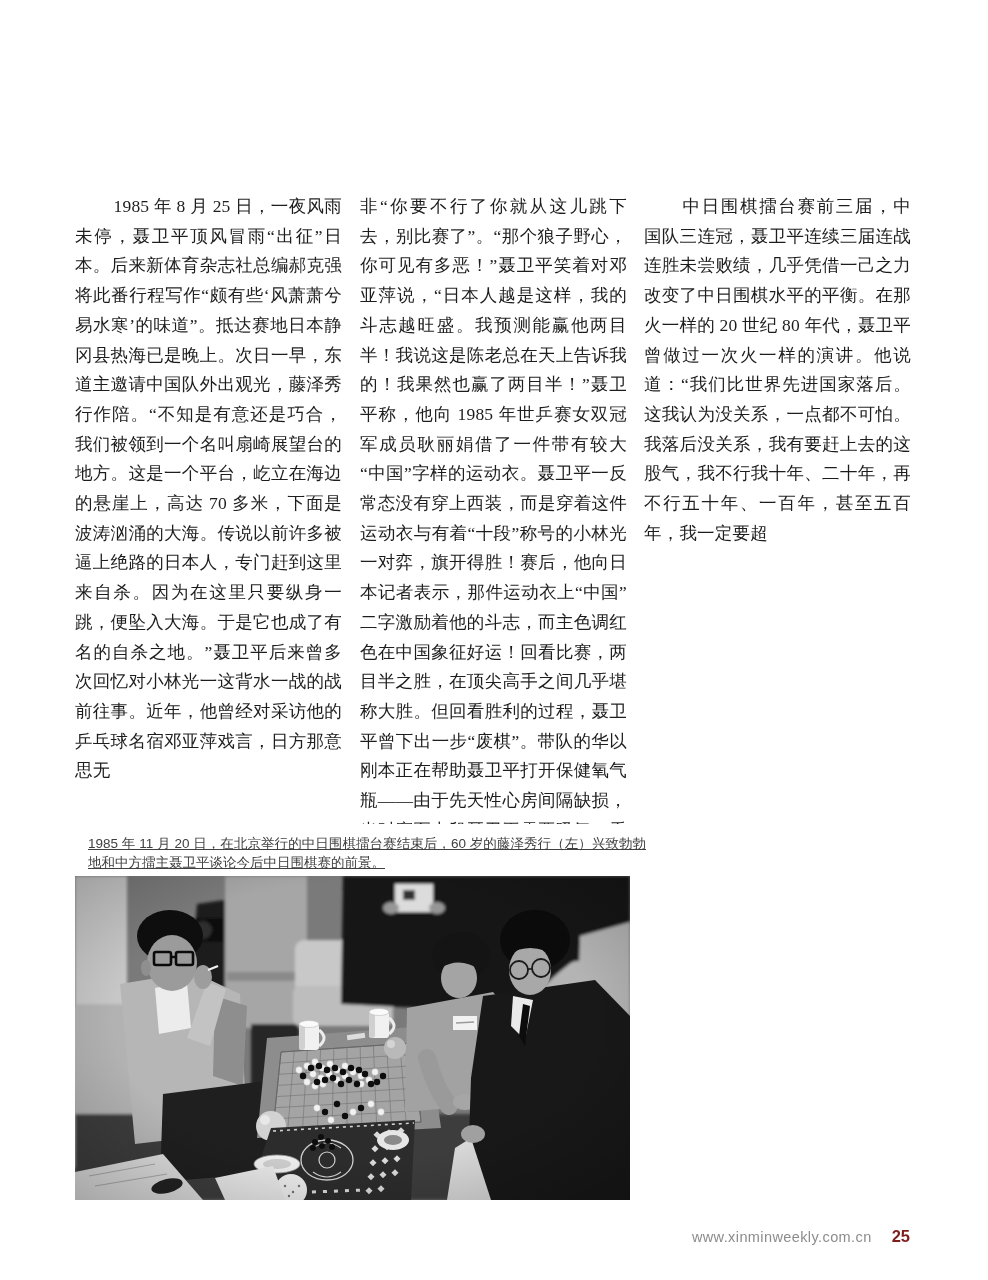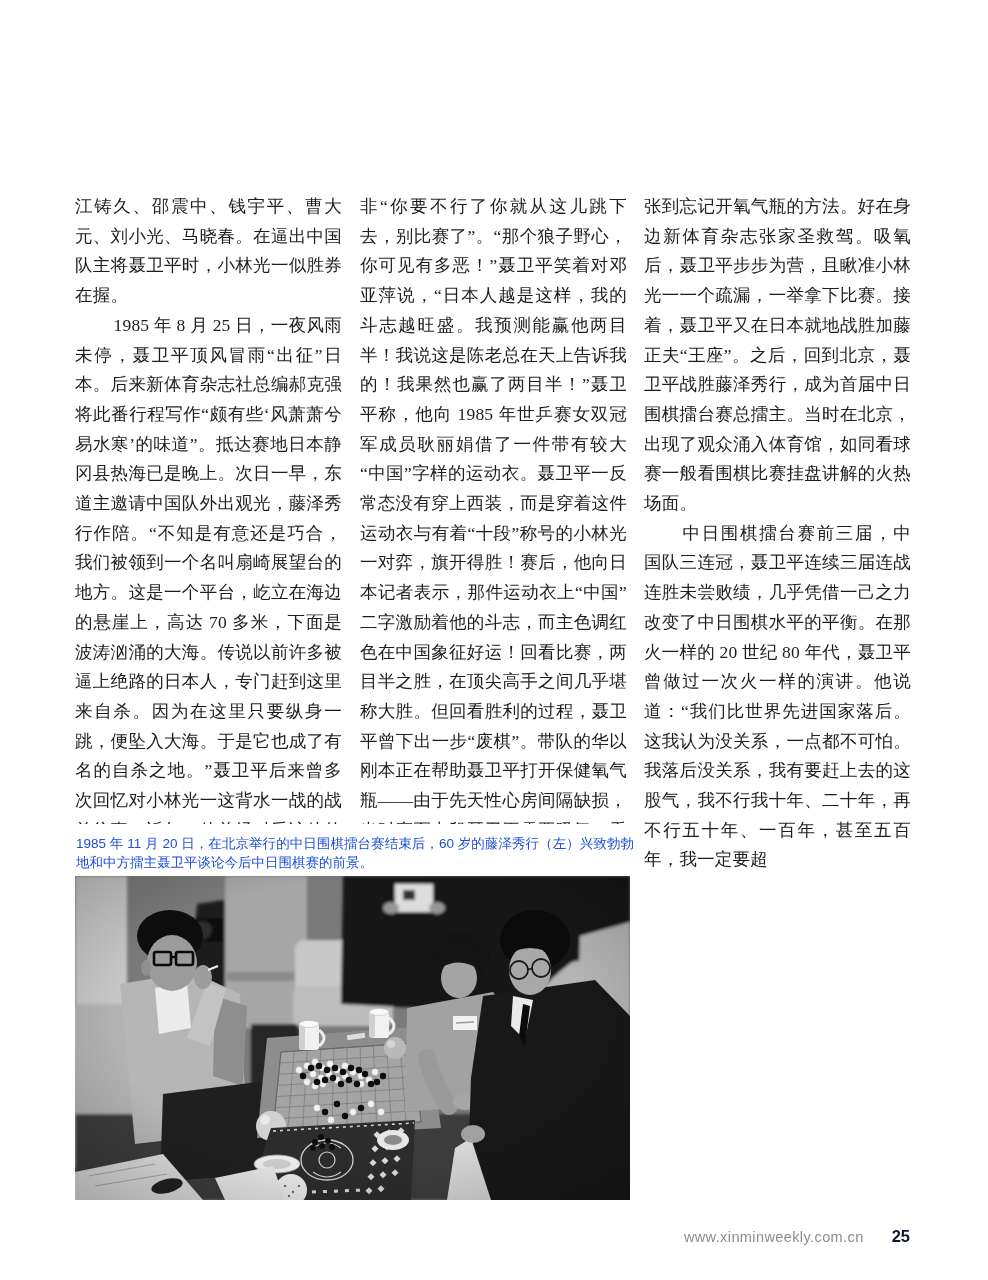--- a/index.html
+++ b/index.html
@@ -5,48 +5,46 @@
   html,body{margin:0;padding:0;background:#ffffff;}
   .page{position:relative;width:988px;height:1280px;background:#ffffff;overflow:hidden;
         font-family:"Liberation Serif","DejaVu Serif",serif;}
   .col{position:absolute;top:192px;width:267px;text-align:justify;color:#1d1d1d;
        font-size:17.5px;line-height:29.7px;overflow:hidden;letter-spacing:.2px;}
   .col-a{left:75px;height:632px;}
   .col-b{left:360px;height:632px;}
   .col-c{left:644px;height:1032px;}
   .col p{margin:0;}
   .col p.indent{text-indent:2.2em;}
-  .caption{position:absolute;left:76px;top:835px;width:558px;margin:0;
+  .caption{position:absolute;left:88px;top:835px;width:558px;margin:0;
            font-family:"Liberation Sans","DejaVu Sans",sans-serif;
-           font-size:13.5px;line-height:18.5px;color:#1d4ed8;text-align:justify;}
+           font-size:13.5px;line-height:18.5px;color:#404040;text-align:justify;text-decoration:underline;}
   .photo{position:absolute;left:75px;top:876px;width:555px;height:324px;margin:0;}
   .photo svg{display:block;width:100%;height:100%;}
   .footer{position:absolute;top:1227px;left:0;right:78px;text-align:right;
           font-family:"Liberation Sans","DejaVu Sans",sans-serif;
           font-size:14.5px;color:#8c8c8c;letter-spacing:.4px;}
-  .footer .pagenum{color:#0f172a;font-weight:bold;font-size:16.5px;margin-left:28px;letter-spacing:0;}
+  .footer .pagenum{color:#7f1d1d;font-weight:bold;font-size:16.5px;margin-left:20px;letter-spacing:0;}
 </style>
 </head>
 <body>
 
 <div class="page">
 
   <main>
     <div class="col col-a">
 
-    <p class="para">江铸久、邵震中、钱宇平、曹大元、刘小光、马晓春。在逼出中国队主将聂卫平时，小林光一似胜券在握。</p>
         <p class="para indent">1985 年 8 月 25 日，一夜风雨未停，聂卫平顶风冒雨“出征”日本。后来新体育杂志社总编郝克强将此番行程写作“颇有些‘风萧萧兮易水寒’的味道”。抵达赛地日本静冈县热海已是晚上。次日一早，东道主邀请中国队外出观光，藤泽秀行作陪。“不知是有意还是巧合，我们被领到一个名叫扇崎展望台的地方。这是一个平台，屹立在海边的悬崖上，高达 70 多米，下面是波涛汹涌的大海。传说以前许多被逼上绝路的日本人，专门赶到这里来自杀。因为在这里只要纵身一跳，便坠入大海。于是它也成了有名的自杀之地。”聂卫平后来曾多次回忆对小林光一这背水一战的战前往事。近年，他曾经对采访他的乒乓球名宿邓亚萍戏言，日方那意思无</p>
       </div>
     <div class="col col-b">
 
     <p class="para">非“你要不行了你就从这儿跳下去，别比赛了”。“那个狼子野心，你可见有多恶！”聂卫平笑着对邓亚萍说，“日本人越是这样，我的斗志越旺盛。我预测能赢他两目半！我说这是陈老总在天上告诉我的！我果然也赢了两目半！”聂卫平称，他向 1985 年世乒赛女双冠军成员耿丽娟借了一件带有较大“中国”字样的运动衣。聂卫平一反常态没有穿上西装，而是穿着这件运动衣与有着“十段”称号的小林光一对弈，旗开得胜！赛后，他向日本记者表示，那件运动衣上“中国”二字激励着他的斗志，而主色调红色在中国象征好运！回看比赛，两目半之胜，在顶尖高手之间几乎堪称大胜。但回看胜利的过程，聂卫平曾下出一步“废棋”。带队的华以刚本正在帮助聂卫平打开保健氧气瓶——由于先天性心房间隔缺损，当时赛至中段聂卫平需要吸氧，看到“废棋”顿时紧</p>
       </div>
     <div class="col col-c">
 
-    <p class="para">张到忘记开氧气瓶的方法。好在身边新体育杂志张家圣救驾。吸氧后，聂卫平步步为营，且瞅准小林光一一个疏漏，一举拿下比赛。接着，聂卫平又在日本就地战胜加藤正夫“王座”。之后，回到北京，聂卫平战胜藤泽秀行，成为首届中日围棋擂台赛总擂主。当时在北京，出现了观众涌入体育馆，如同看球赛一般看围棋比赛挂盘讲解的火热场面。</p>
         <p class="para indent">中日围棋擂台赛前三届，中国队三连冠，聂卫平连续三届连战连胜未尝败绩，几乎凭借一己之力改变了中日围棋水平的平衡。在那火一样的 20 世纪 80 年代，聂卫平曾做过一次火一样的演讲。他说道：“我们比世界先进国家落后。这我认为没关系，一点都不可怕。我落后没关系，我有要赶上去的这股气，我不行我十年、二十年，再不行五十年、一百年，甚至五百年，我一定要超</p>
       </div>
   </main>
 
   <p class="caption">1985 年 11 月 20 日，在北京举行的中日围棋擂台赛结束后，60 岁的藤泽秀行（左）兴致勃勃地和中方擂主聂卫平谈论今后中日围棋赛的前景。</p>
 
   <figure class="photo">
     <svg viewBox="0 0 555 324" preserveAspectRatio="none" xmlns="http://www.w3.org/2000/svg">
       <defs>
         <filter id="soft" x="-10%" y="-10%" width="120%" height="120%">

